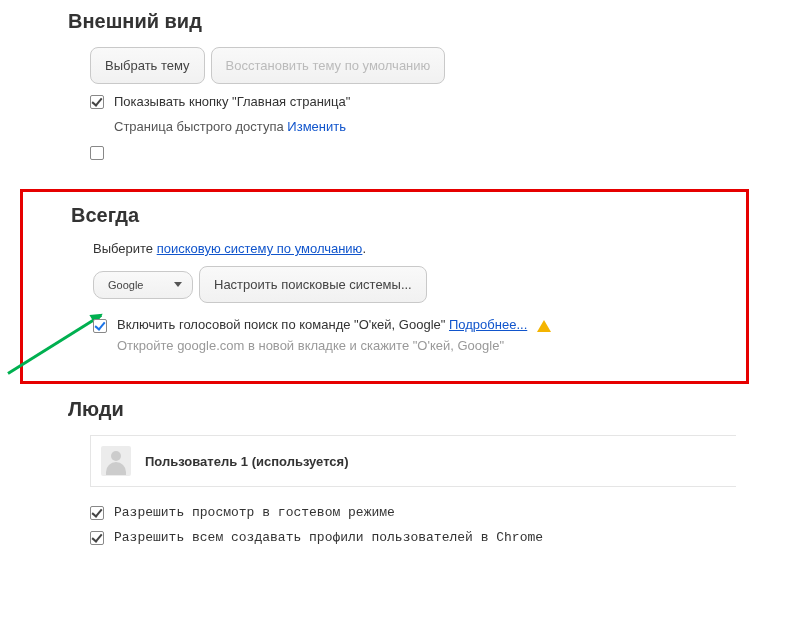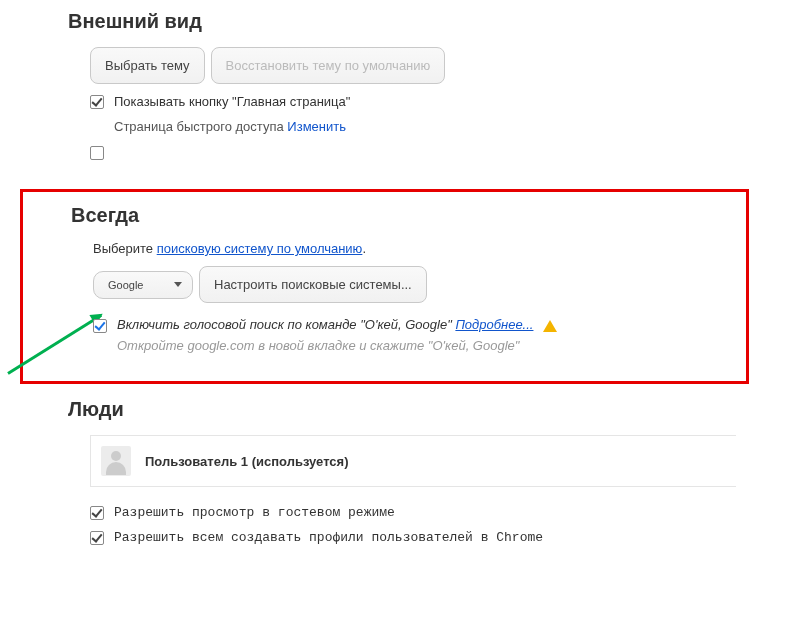--- a/index.html
+++ b/index.html
@@ -238,21 +238,21 @@
         <span>Выберите </span><a class="link">поисковую систему по умолчанию</a><span>.</span>
       </span>
     </div>
     <div class="row">
       <div class="select-btn">
         <span>Google</span>
         <span class="caret"></span>
       </div>
       <button class="btn">Настроить поисковые системы...</button>
     </div>
-    <div class="row-start" style="margin-top:14px;font-style:italic;">
+    <div class="row-start" style="margin-top:14px;">
       <span class="cb checked blue" style="margin-top:2px;"></span>
       <div style="flex:1;">
         <span>
           <span>Включить голосовой поиск по команде "О'кей, Google"</span>
           <span> </span>
           <a class="link">Подробнее...</a>
           <span class="warn-icon"></span>
         </span>
         <div class="subtext-gray">Откройте google.com в новой вкладке и скажите "О'кей, Google"</div>
       </div>

